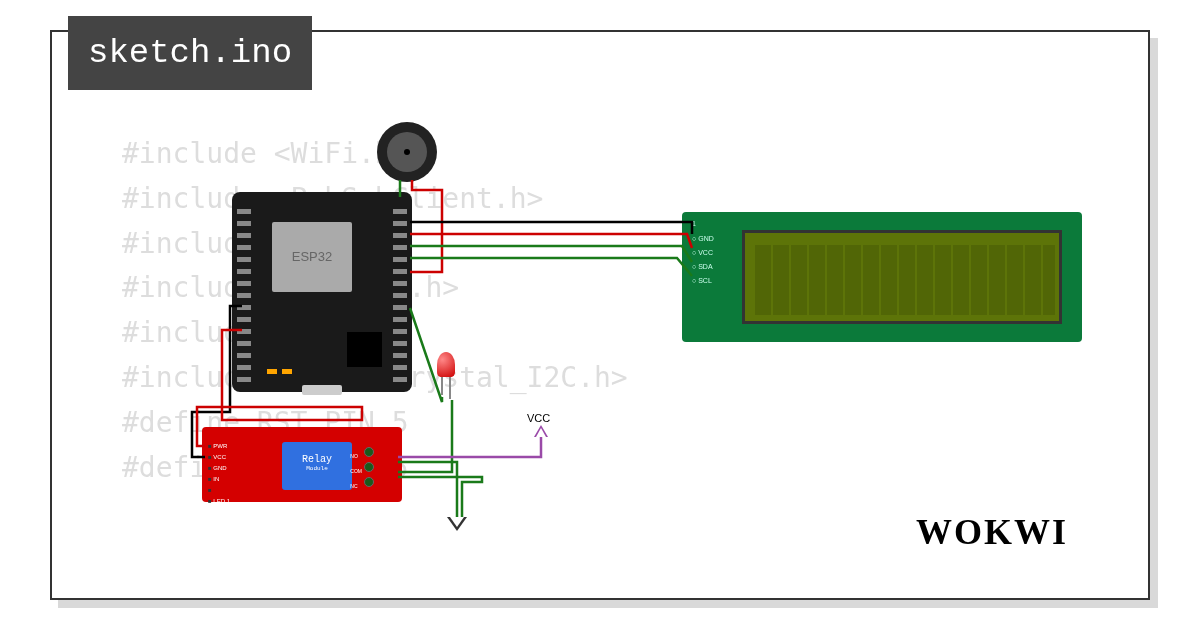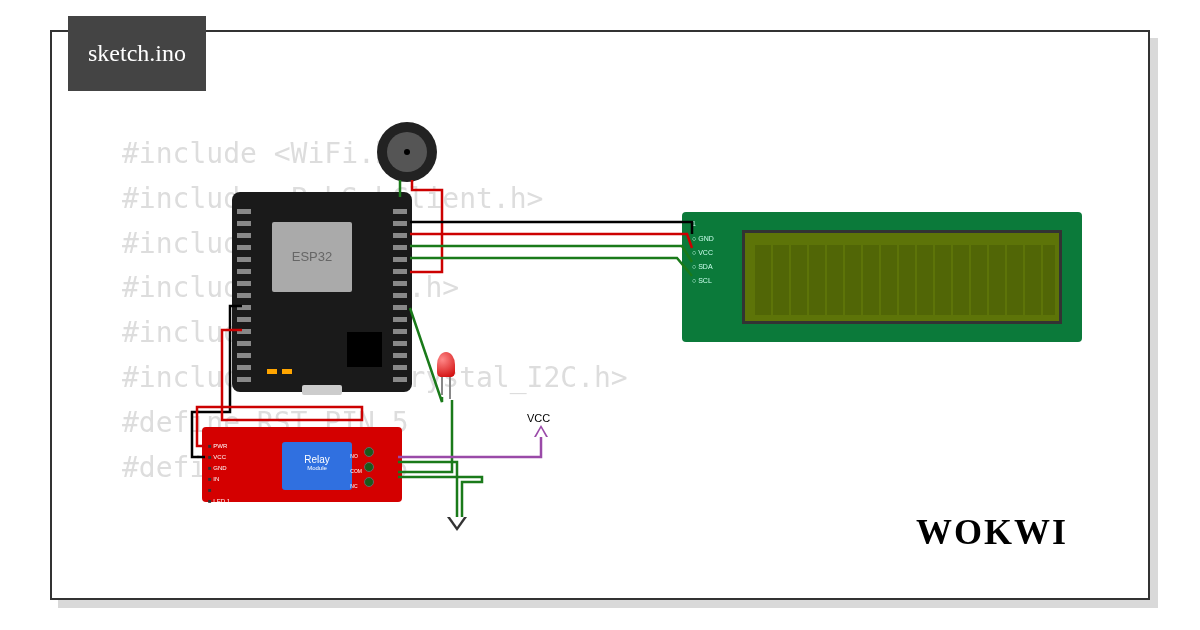--- a/index.html
+++ b/index.html
@@ -19,23 +19,23 @@
       border: 2px solid #333;
       background: #fff;
       box-shadow: 8px 8px 0 rgba(0,0,0,0.15);
     }
     .tab {
       position: absolute;
       left: 68px;
       top: 16px;
       background: #444;
       color: #fff;
-      padding: 24px 20px;
-      font-size: 24px;
-      font-family: Liberation Serif, serif;
+      padding: 18px 20px;
+      font-size: 34px;
+      font-family: Liberation Mono, monospace;
     }
     .code {
       position: absolute;
       left: 70px;
       top: 100px;
       color: #ddd;
       font-size: 28px;
       font-family: monospace;
       line-height: 1.6;
       z-index: 1;
@@ -186,21 +186,21 @@
       left: 80px;
       top: 15px;
       width: 70px;
       height: 48px;
       background: #3070e0;
       border-radius: 3px;
       color: #fff;
       font-size: 10px;
       text-align: center;
       padding-top: 12px;
-      font-family: Liberation Sans, sans-serif;
+      font-family: Liberation Mono, monospace;
     }
     .relay-block .sub { font-size: 6px; }
     .relay-pins-left {
       position: absolute;
       left: 6px;
       top: 14px;
       color: #fff;
       font-size: 6px;
       line-height: 11px;
       font-family: sans-serif;

